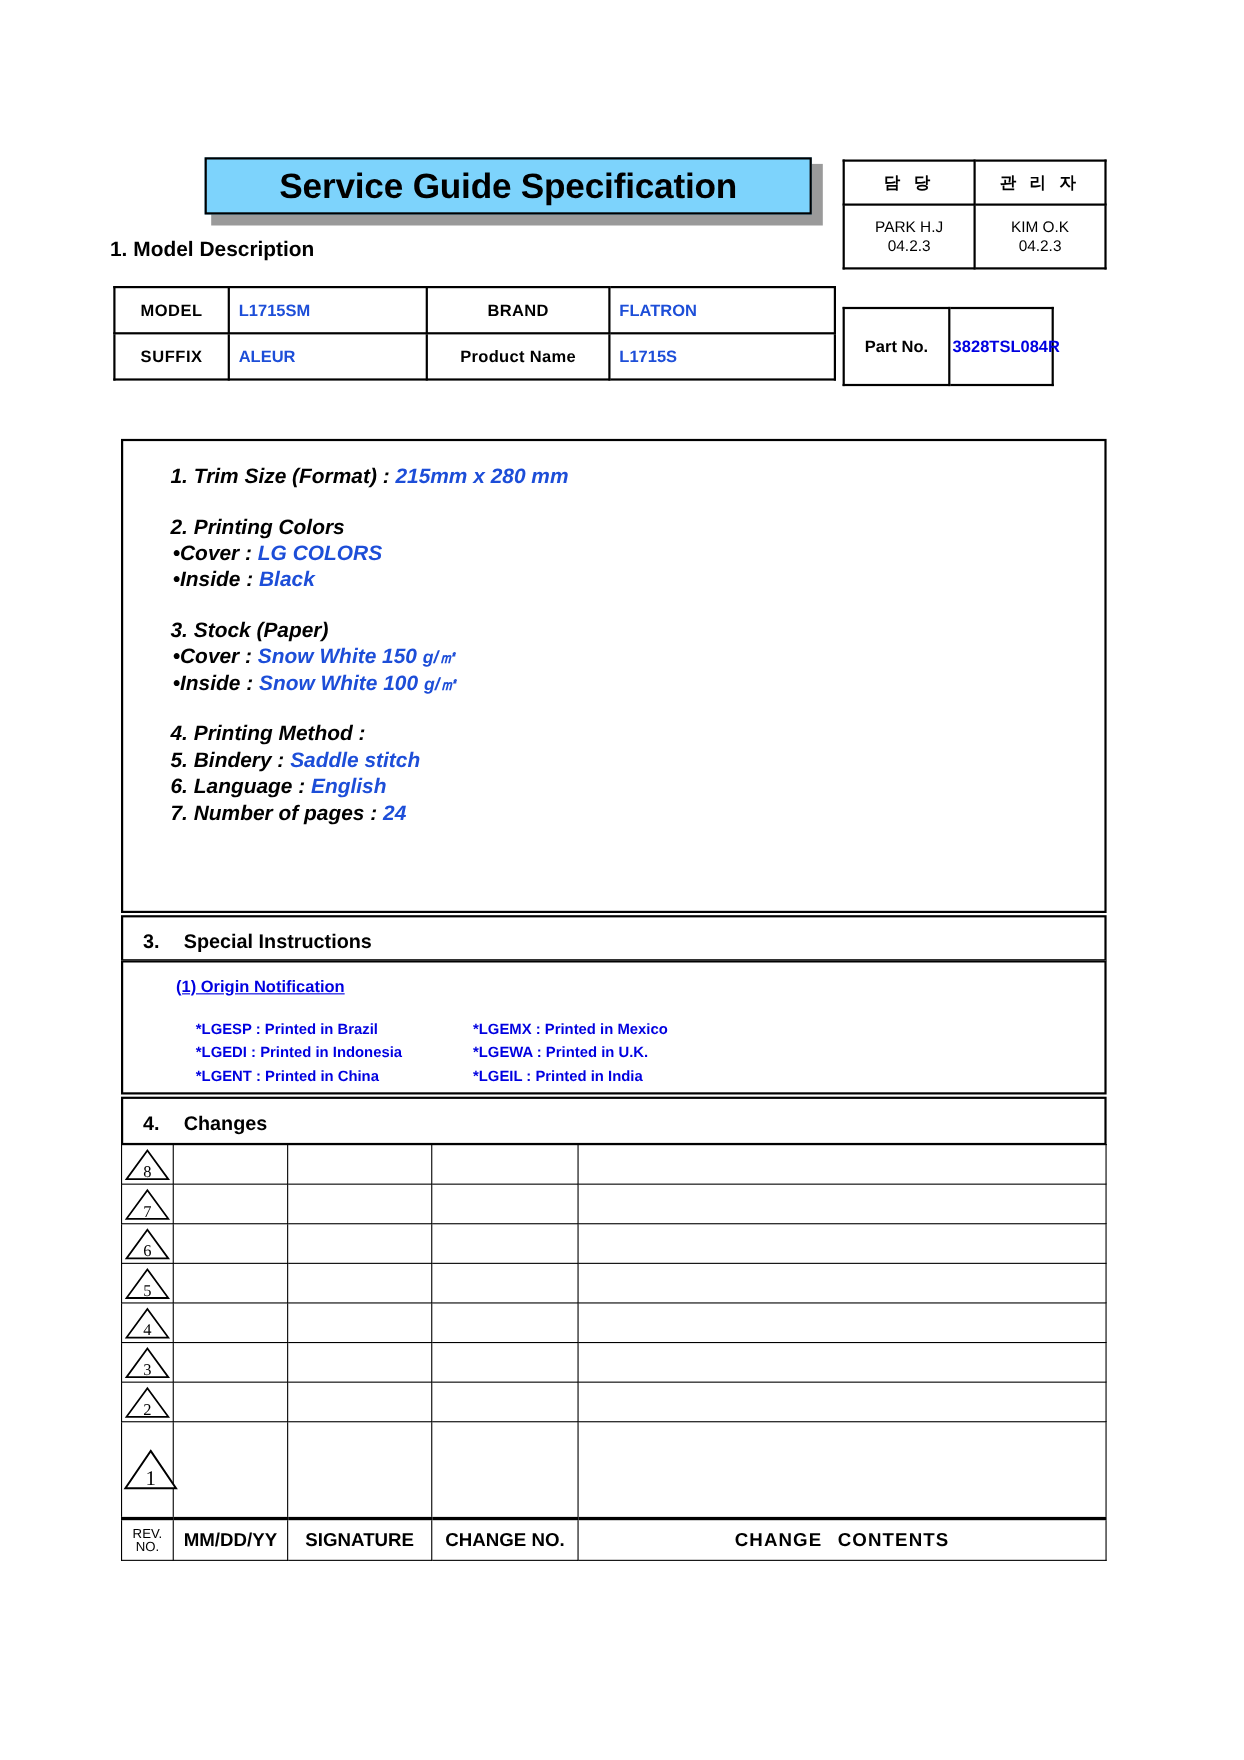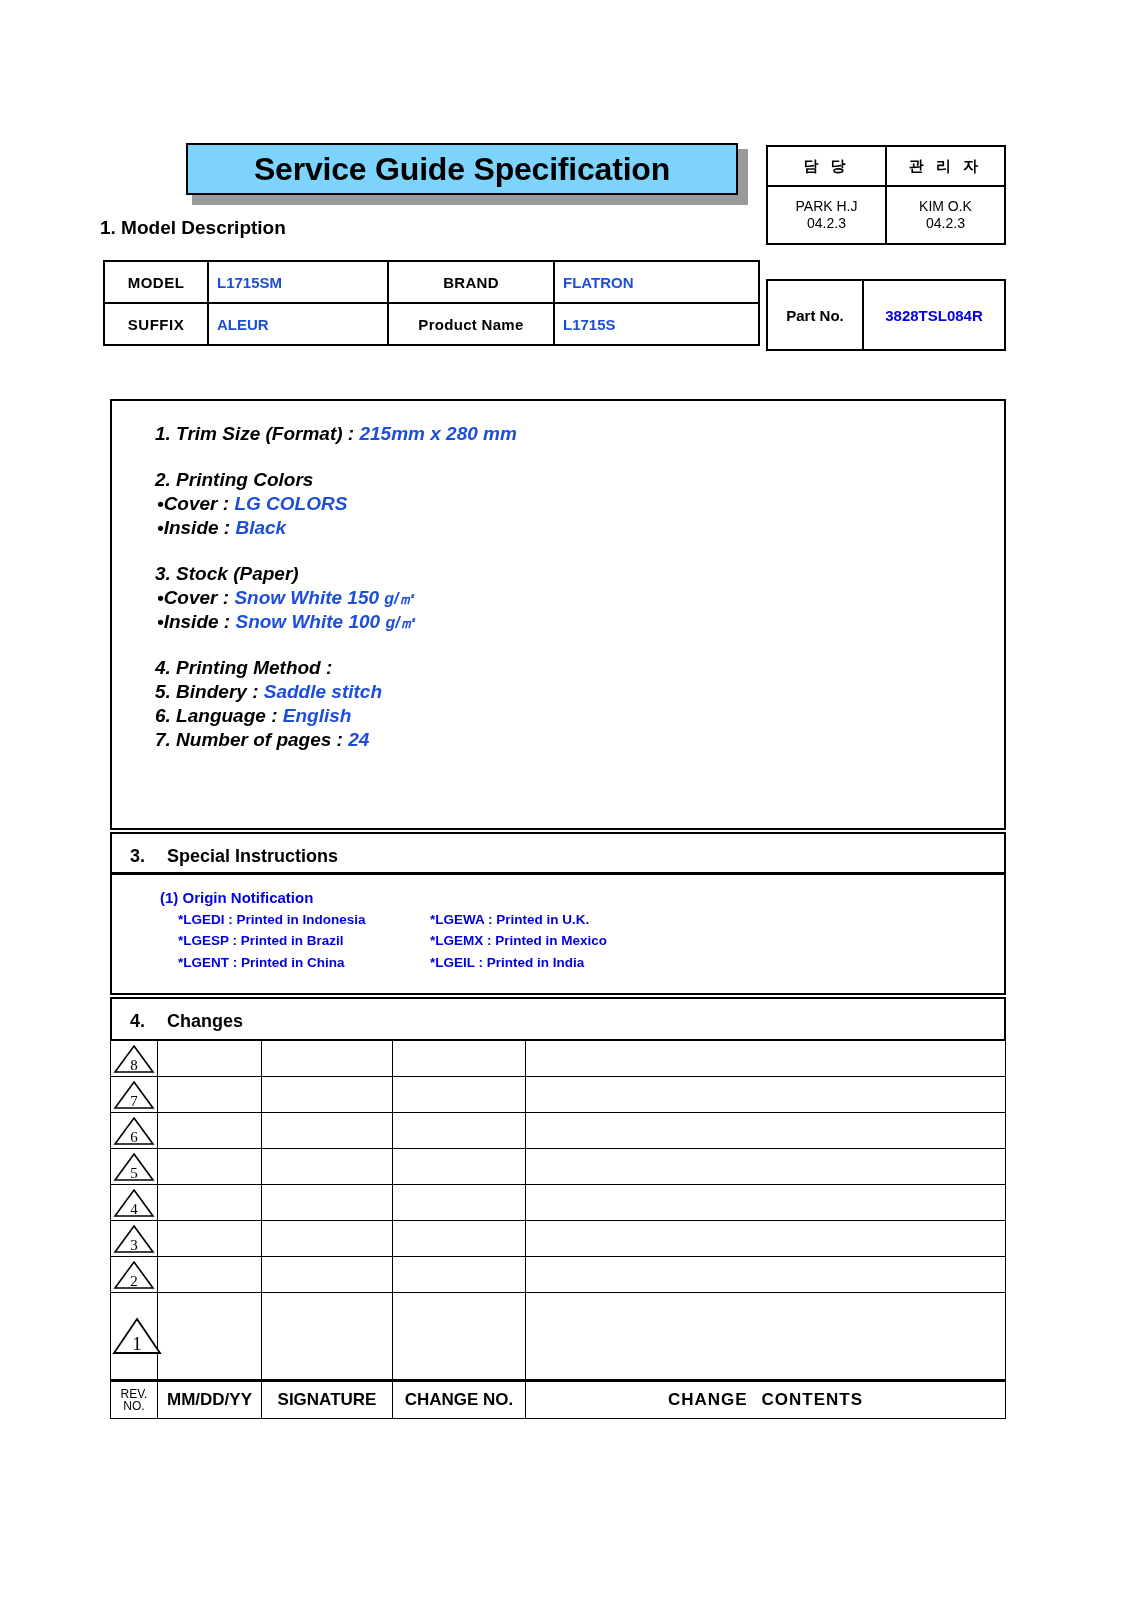--- a/index.html
+++ b/index.html
@@ -114,21 +114,21 @@
   .mt-label { width: 86px; text-align: center; letter-spacing: 0.5px; }
   .mt-value { width: 162px; }
   .mt-label2 { width: 148px; text-align: center; letter-spacing: 0.3px;}
   .mt-value2 { }
 
   
   #partno-table {
     position: absolute;
     left: 766px;
     top: 279px;
-    width: 240px;
+    width: 192px;
     border-collapse: collapse;
     table-layout: fixed;
     padding-left: 10px;
   }
   #partno-table td {
     border: 2px solid #000;
     height: 68px;
     text-align: center;
     vertical-align: middle;
     font-size: 15px;
@@ -176,21 +176,21 @@
   .unit { font-size: 16px; }
 
   
   #special-content {
     position: absolute;
     left: 160px;
     top: 889px;
     color: #0000e0;
     font-weight: bold;
   }
-  #origin-title { font-size: 15px; margin-bottom: 3px; }
+  #origin-title { font-size: 15px; margin-bottom: 19px; text-decoration: underline; }
   .origin-row { font-size: 13.5px; line-height: 1.58; white-space: nowrap; }
   .origin-row .c1 { display: inline-block; width: 270px; padding-left: 18px; box-sizing: border-box;}
   .origin-row .c2 { display: inline-block; }
 
   
   #changes-table {
     position: absolute;
     left: 110px;
     top: 1040px;
     width: 896px;
@@ -350,24 +350,24 @@
   <div class="sec-box" id="special-head">
     <div class="sec-head">
       <span class="num">3.</span><span>Special Instructions</span>
     </div>
   </div>
   <div class="sec-box" id="special-body"></div>
 
   <div id="special-content">
     <div id="origin-title">(1) Origin Notification</div>
     <div class="origin-row">
+      <span class="c1">*LGESP : Printed in Brazil</span><span class="c2">*LGEMX : Printed in Mexico</span>
+    </div>
+    <div class="origin-row">
       <span class="c1">*LGEDI : Printed in Indonesia</span><span class="c2">*LGEWA : Printed in U.K.</span>
-    </div>
-    <div class="origin-row">
-      <span class="c1">*LGESP : Printed in Brazil</span><span class="c2">*LGEMX : Printed in Mexico</span>
     </div>
     <div class="origin-row">
       <span class="c1">*LGENT : Printed in China</span><span class="c2">*LGEIL : Printed in India</span>
     </div>
   </div>
 
   <div class="sec-box" id="changes-head">
     <div class="sec-head">
       <span class="num">4.</span><span>Changes</span>
     </div>

